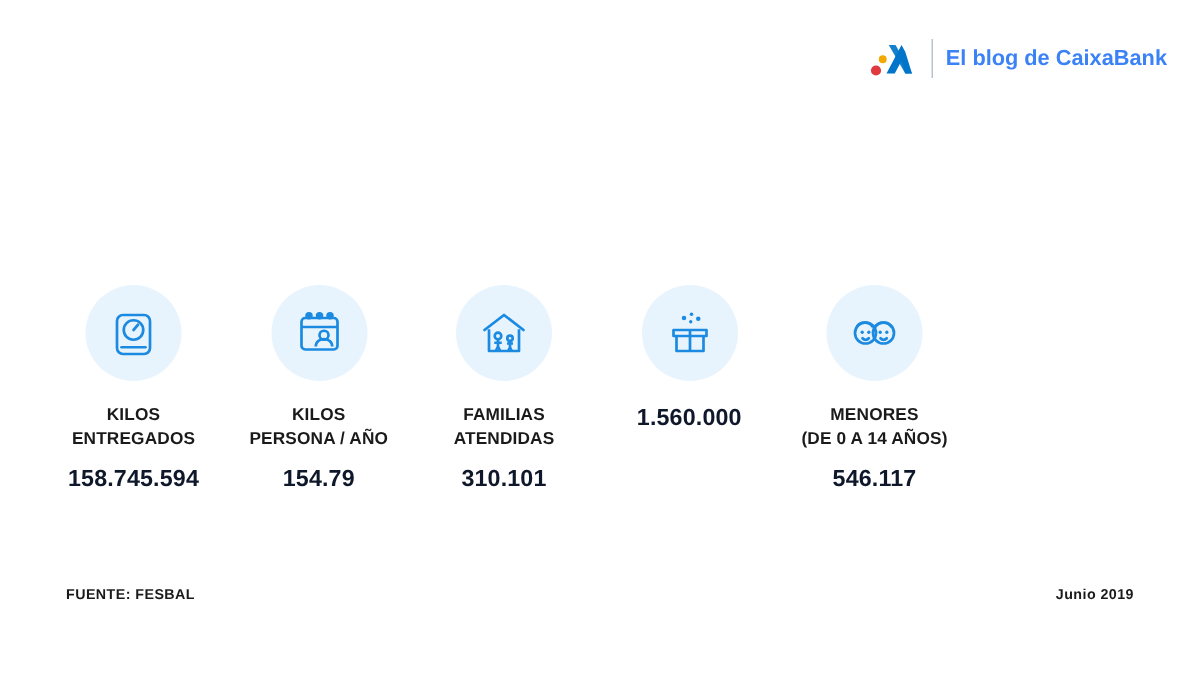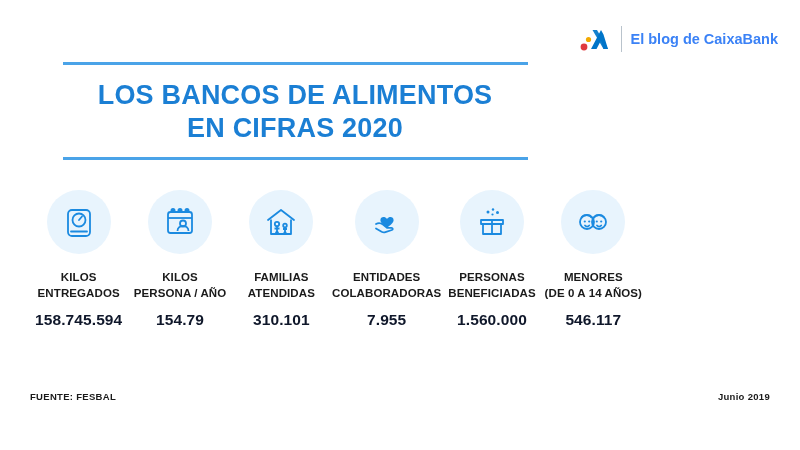--- a/index.html
+++ b/index.html
@@ -120,21 +120,21 @@
     margin-top: 9px;
     letter-spacing: 0.1px;
   }
 
   
   .footer {
     position: absolute;
     left: 0;
     bottom: 48px;
     width: 800px;
-    padding: 0 30px;
+    padding: 0 44px;
     box-sizing: border-box;
     display: flex;
     justify-content: space-between;
     align-items: center;
   }
   .footer-source {
     font-size: 9.5px;
     font-weight: bold;
     color: #1a1a1a;
     letter-spacing: 0.3px;
@@ -145,30 +145,20 @@
     font-weight: bold;
     color: #1a1a1a;
     letter-spacing: 0.3px;
   }
 </style>
 </head>
 <body>
 
 <div class="infographic">
 
-  <div class="header">
-    <div class="title-block">
-      <div class="title-rule"></div>
-      <div class="title-text">
-        <span>LOS BANCOS DE ALIMENTOS</span><br>
-        <span>EN CIFRAS 2020</span>
-      </div>
-      <div class="title-rule bottom"></div>
-    </div>
-  </div>
 
   <div class="brand">
     <div class="brand-mark">
       <svg width="34" height="34" viewBox="0 0 34 34" aria-hidden="true">
         <circle cx="6" cy="25" r="3.4" fill="#e03a3e"></circle>
         <circle cx="10.5" cy="17.5" r="2.6" fill="#f2a900"></circle>
         <path d="M13 27 L23 8 L25.5 12.5 L30 27 L25.5 27 L23 18.5 L18.5 27 Z" fill="#0075c9"></path>
         <path d="M14.5 8 L19 8 L30 27 L25.5 27 Z" fill="#0075c9" opacity="0.92"></path>
       </svg>
     </div>
@@ -224,49 +214,32 @@
           <path d="M23 24.5 V28.5 M21 26 H25 M21.8 31 L23 28.5 L24.2 31"></path>
         </svg>
       </div>
       <div class="stat-label">
         <span>FAMILIAS</span><br>
         <span>ATENDIDAS</span>
       </div>
       <div class="stat-value">310.101</div>
     </div>
 
-    <div class="stat">
-      <div class="stat-icon">
-        <svg width="40" height="40" viewBox="0 0 40 40" fill="none" stroke="#1b8ae0" stroke-width="1.8">
-          <path d="M20 17 c-2.2-3.2-6.6-2.4-6.6 1.2 0 2.9 3.9 5.4 6.6 7.4 2.7-2 6.6-4.5 6.6-7.4 0-3.6-4.4-4.4-6.6-1.2z" fill="#1b8ae0" stroke="none"></path>
-          <path d="M9 22 c2.5-1.5 5-1 7 0.6 l4 3.2 h4.5 c1.3 0 1.8 1.7 0.4 2.2 l-6.5 2.2 c-1.4 .5-2.6 .3-3.8-.4 L9 26.5" stroke-linecap="round" stroke-linejoin="round"></path>
-        </svg>
-      </div>
-      <div class="stat-label">
-        <span>ENTIDADES</span><br>
-        <span>COLABORADORAS</span>
-      </div>
-      <div class="stat-value">7.955</div>
-    </div>
 
     <div class="stat">
       <div class="stat-icon">
         <svg width="38" height="38" viewBox="0 0 38 38" fill="none" stroke="#1b8ae0" stroke-width="1.8">
           <circle cx="15" cy="9" r="1.5" fill="#1b8ae0" stroke="none"></circle>
           <circle cx="20" cy="6.5" r="1.2" fill="#1b8ae0" stroke="none"></circle>
           <circle cx="24.5" cy="9.5" r="1.5" fill="#1b8ae0" stroke="none"></circle>
           <circle cx="19.5" cy="11.5" r="1.1" fill="#1b8ae0" stroke="none"></circle>
           <path d="M8 17 H30 V21 H8 Z" stroke-linejoin="round"></path>
           <path d="M10 21 V31 H28 V21" stroke-linejoin="round"></path>
           <path d="M19 17 V31"></path>
         </svg>
-      </div>
-      <div class="stat-label">
-        <span>PERSONAS</span><br>
-        <span>BENEFICIADAS</span>
       </div>
       <div class="stat-value">1.560.000</div>
     </div>
 
     <div class="stat">
       <div class="stat-icon">
         <svg width="40" height="40" viewBox="0 0 40 40" fill="none" stroke="#1b8ae0" stroke-width="1.8">
           <circle cx="14" cy="20" r="7"></circle>
           <circle cx="26" cy="20" r="7"></circle>
           <path d="M8.5 15.5 c1.5-3 8-3.5 10 0" stroke-linecap="round"></path>

